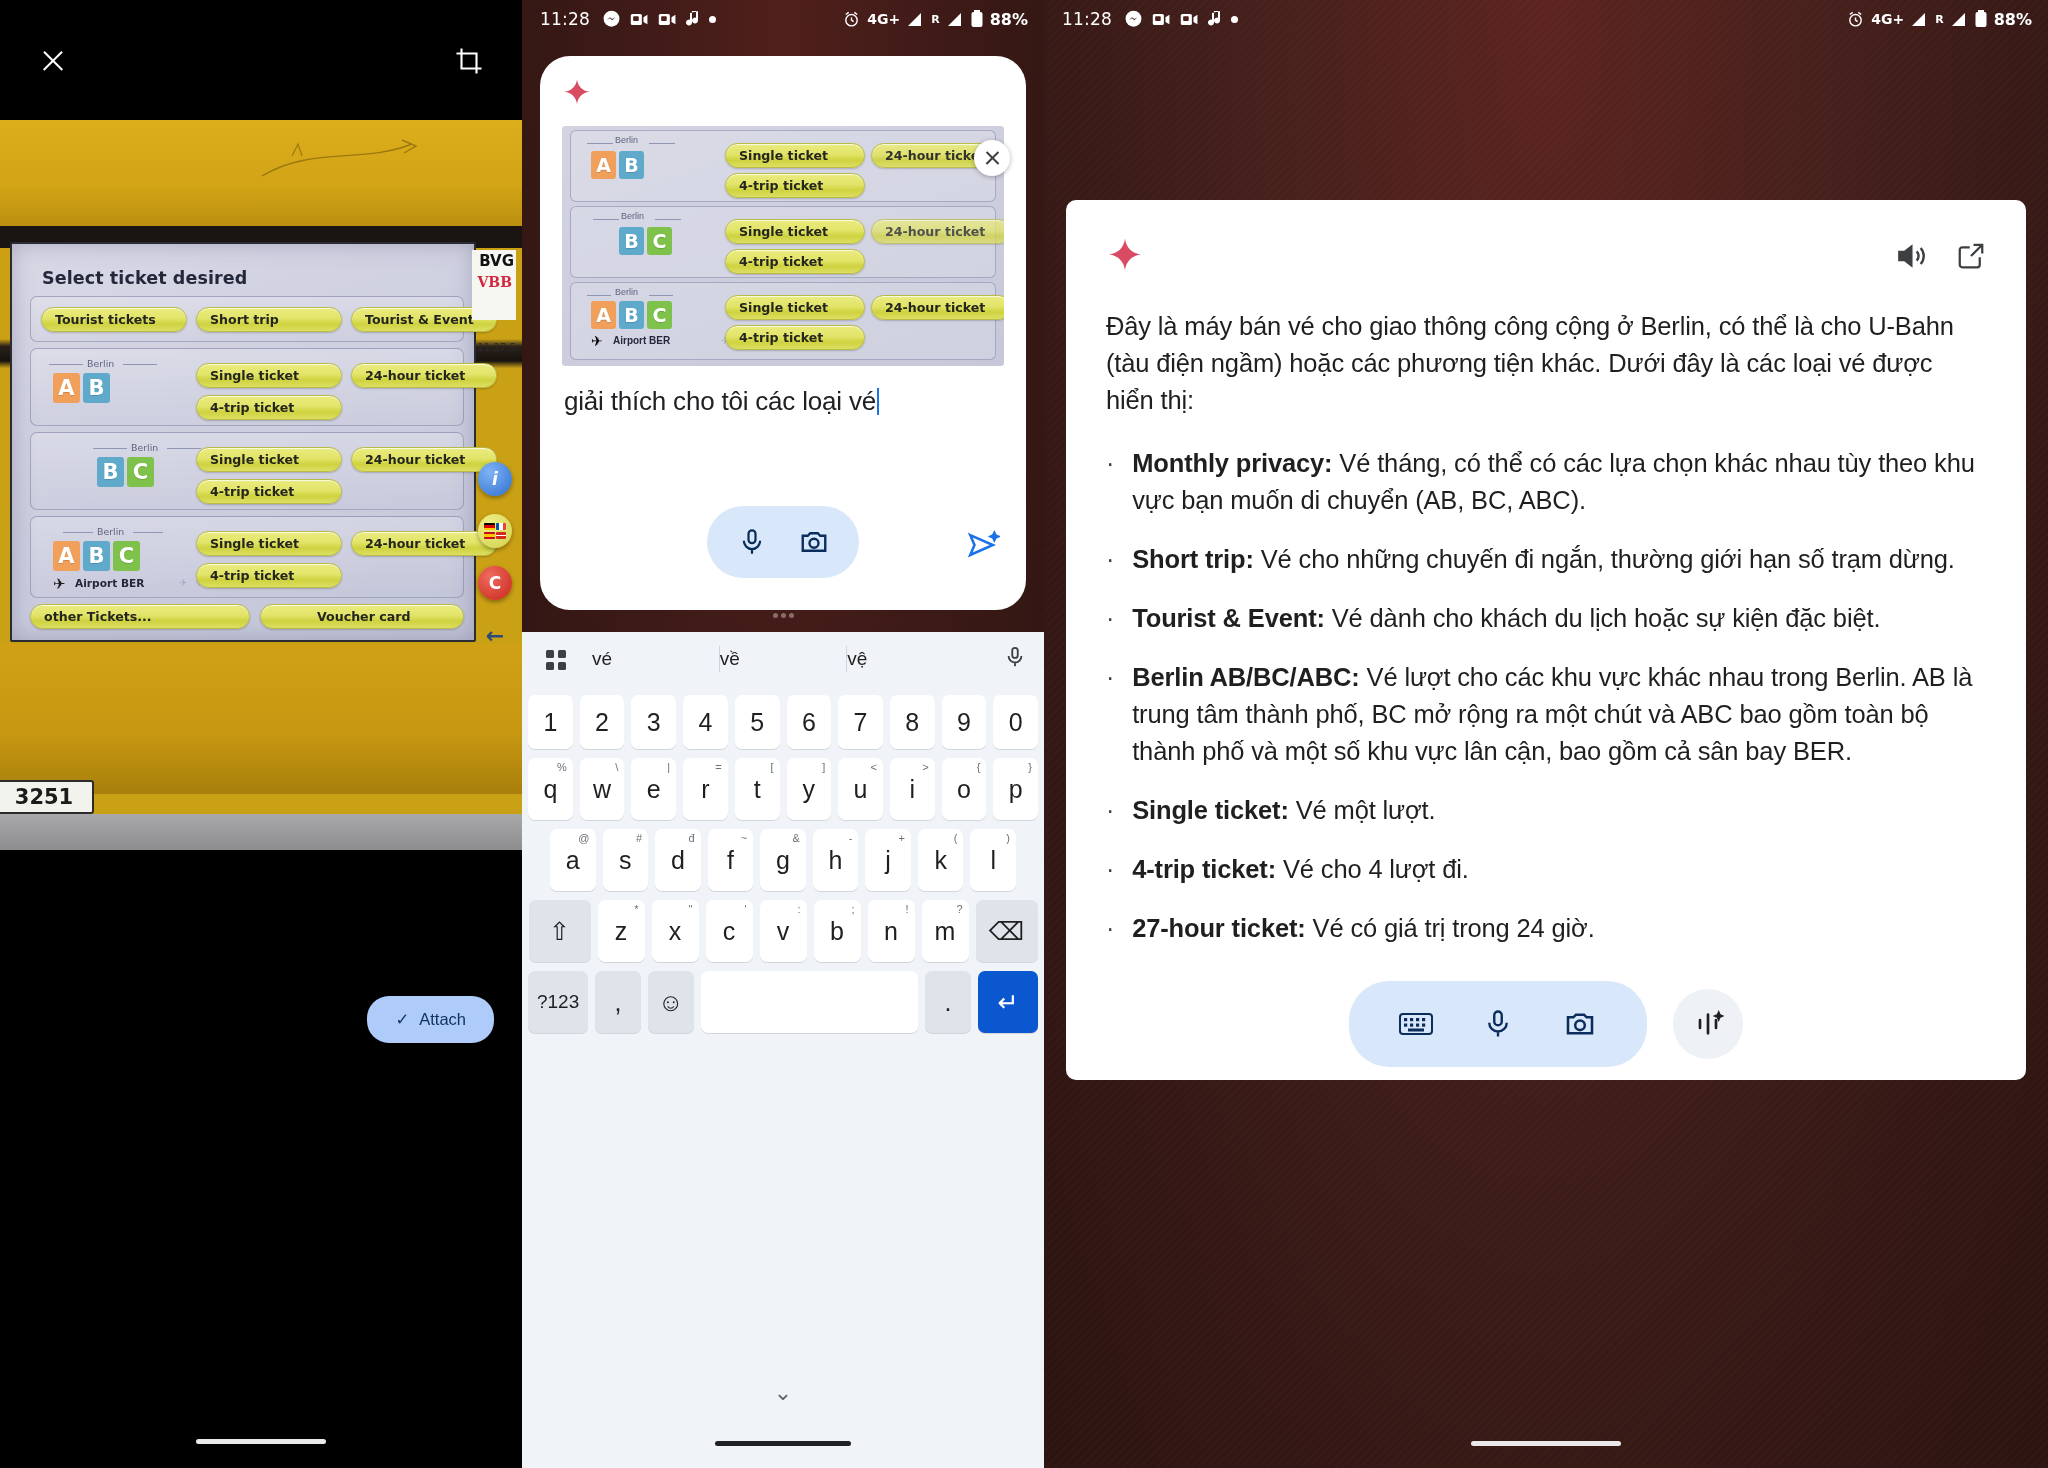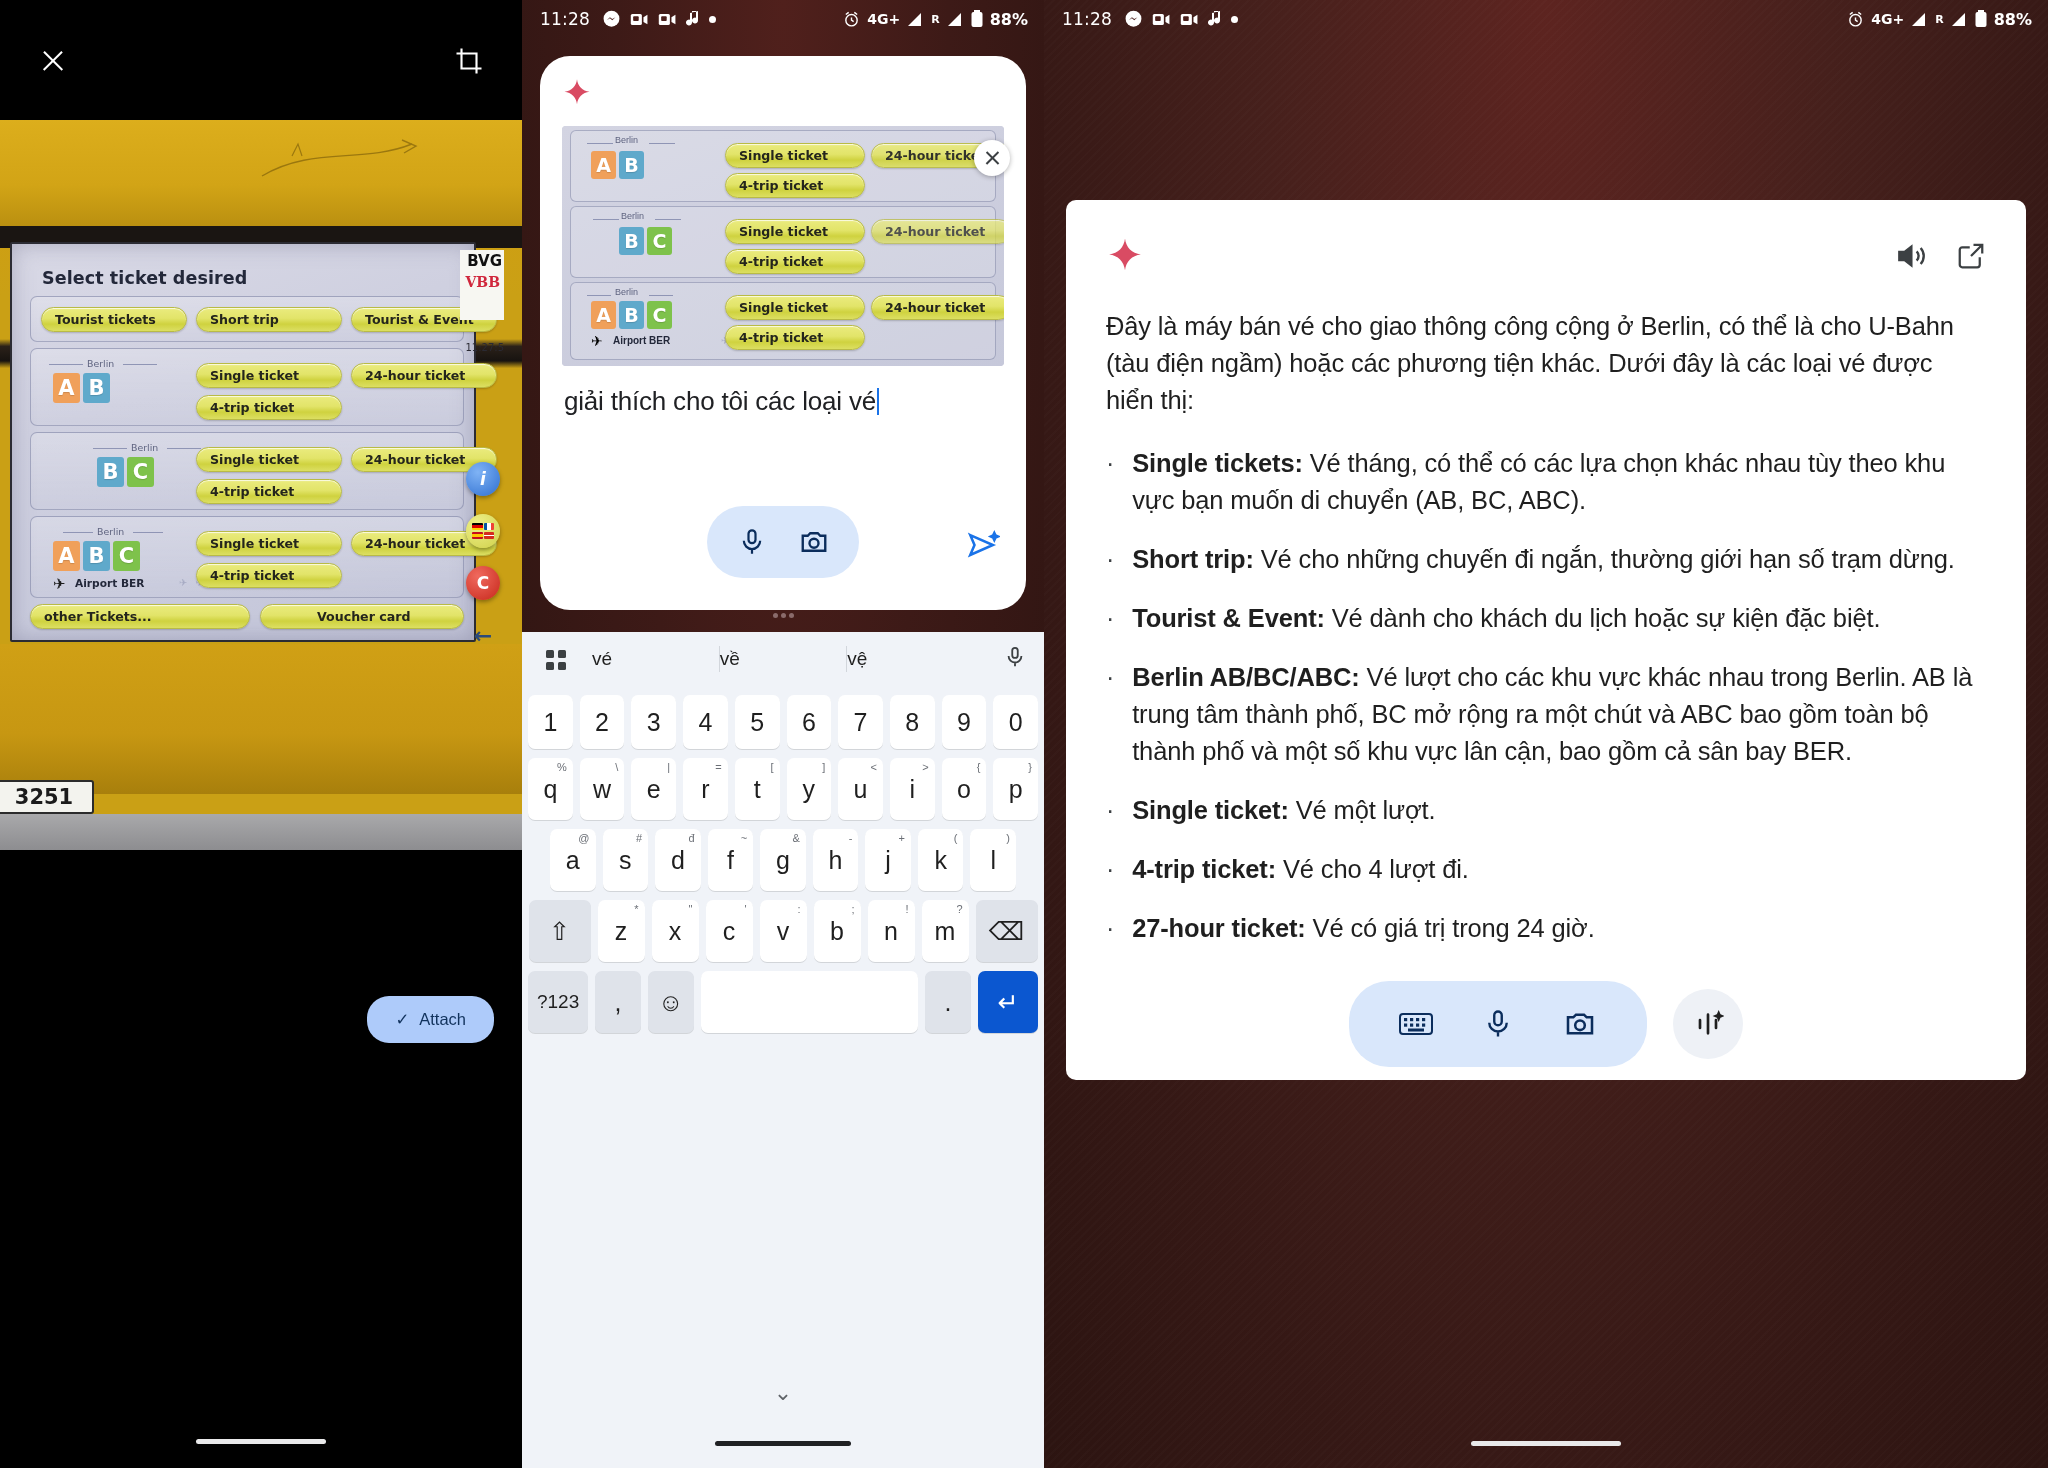--- a/index.html
+++ b/index.html
@@ -41,21 +41,21 @@
   .zone { position:absolute; display:flex; gap:3px; }
   .zl { width:27px; height:30px; border-radius:3px; display:flex; align-items:center; justify-content:center;
         color:#fff; font-weight:bold; font-size:21px; font-family:"DejaVu Sans", sans-serif;
         text-shadow:0 1px 1px rgba(0,0,0,.15); }
   .zA{background:#f0a05a;} .zB{background:#5fa9cb;} .zC{background:#7ec24b;}
   .zcap { position:absolute; font-size:9.4px; color:#5f6480; font-family:"DejaVu Sans", sans-serif; white-space:nowrap; }
   .zline{position:absolute;height:1px;background:#8f95b5;}
   .airport{position:absolute;font-size:10.6px;font-weight:bold;color:#23283a;font-family:"DejaVu Sans", sans-serif;}
   .planes{position:absolute;font-size:10px;color:#a7abc4;letter-spacing:8px;}
 
-  .side-col{position:absolute;right:16px;top:122px;width:46px;height:400px;}
+  .side-col{position:absolute;right:4px;top:122px;width:46px;height:400px;}
   .vbb{position:absolute;right:2px;top:8px;width:44px;height:70px;background:#f7f7f2;}
   .vbbtxt{position:absolute;right:4px;top:10px;font-size:15px;font-weight:bold;color:#111;font-family:"DejaVu Sans", sans-serif;}
   .vbblogo{position:absolute;right:6px;top:32px;font-size:14px;font-weight:bold;color:#d0273c;font-family:"DejaVu Serif",serif;}
   .clk{position:absolute;right:2px;top:100px;font-size:10px;color:#2a2a33;font-family:"DejaVu Sans", sans-serif;}
   .rbtn{position:absolute;right:6px;width:34px;height:34px;border-radius:50%;display:flex;align-items:center;justify-content:center;
         font-weight:bold;color:#fff;font-size:17px;font-family:"DejaVu Sans", sans-serif;box-shadow:0 2px 4px rgba(0,0,0,.35);}
   .rb-i{background:radial-gradient(circle at 35% 30%,#7fb3f5,#2f6fd0);top:220px;font-style:italic;}
   .rb-f{background:radial-gradient(circle at 35% 30%,#eff08a,#cfd04a);top:272px;}
   .rb-c{background:radial-gradient(circle at 35% 30%,#f06a5e,#c7281c);top:324px;}
   .rb-a{background:transparent;top:376px;color:#2b4a7a;font-size:22px;box-shadow:none;}
@@ -609,21 +609,21 @@
               <path d="M14 3h7v7M21 3l-9 9"></path>
           </svg>
         </div>
       </div>
 
       <div class="g3-body">
         <div class="g3-intro">Đây là máy bán vé cho giao thông công cộng ở Berlin, có thể là cho U-Bahn (tàu điện ngầm) hoặc các phương tiện khác. Dưới đây là các loại vé được hiển thị:</div>
 
         <div class="bul">
           <span class="bdot">·</span>
-          <div><b>Single tickets:</b><span> Vé tháng, có thể có các lựa chọn khác nhau tùy theo khu vực bạn muốn di chuyển (AB, BC, ABC).</span></div>
+          <div><b>Monthly privacy:</b><span> Vé tháng, có thể có các lựa chọn khác nhau tùy theo khu vực bạn muốn di chuyển (AB, BC, ABC).</span></div>
         </div>
         <div class="bul">
           <span class="bdot">·</span>
           <div><b>Short trip:</b><span> Vé cho những chuyến đi ngắn, thường giới hạn số trạm dừng.</span></div>
         </div>
         <div class="bul">
           <span class="bdot">·</span>
           <div><b>Tourist &amp; Event:</b><span> Vé dành cho khách du lịch hoặc sự kiện đặc biệt.</span></div>
         </div>
         <div class="bul">

